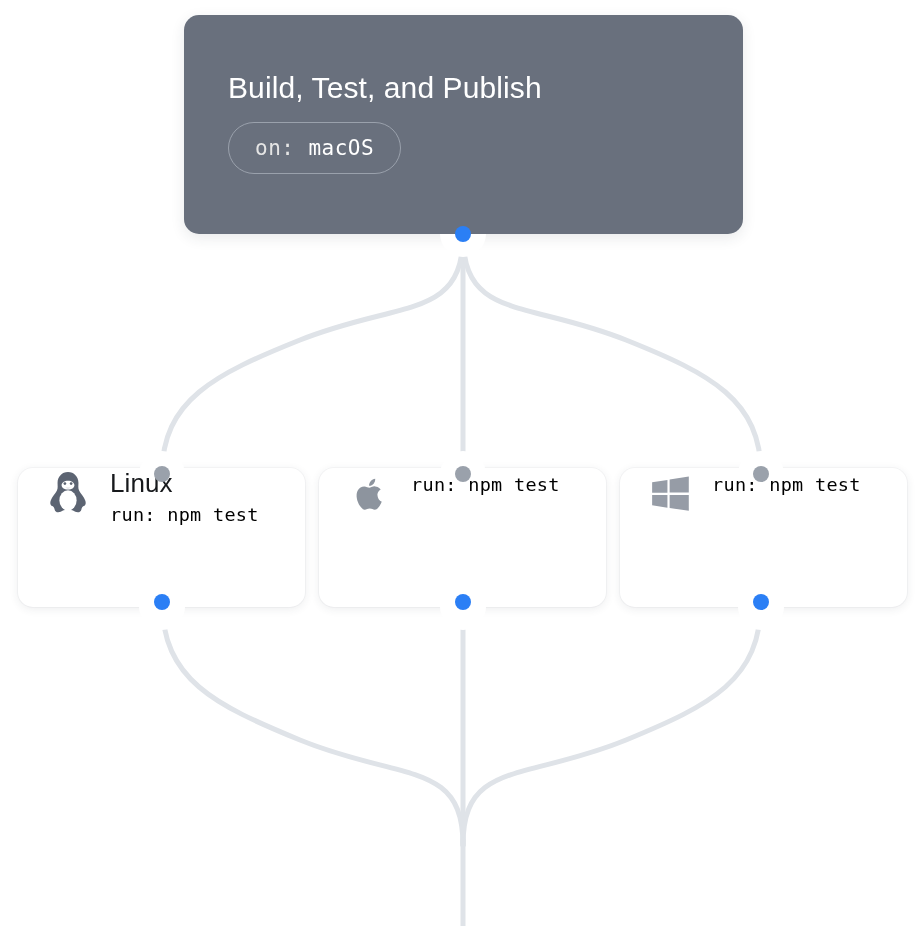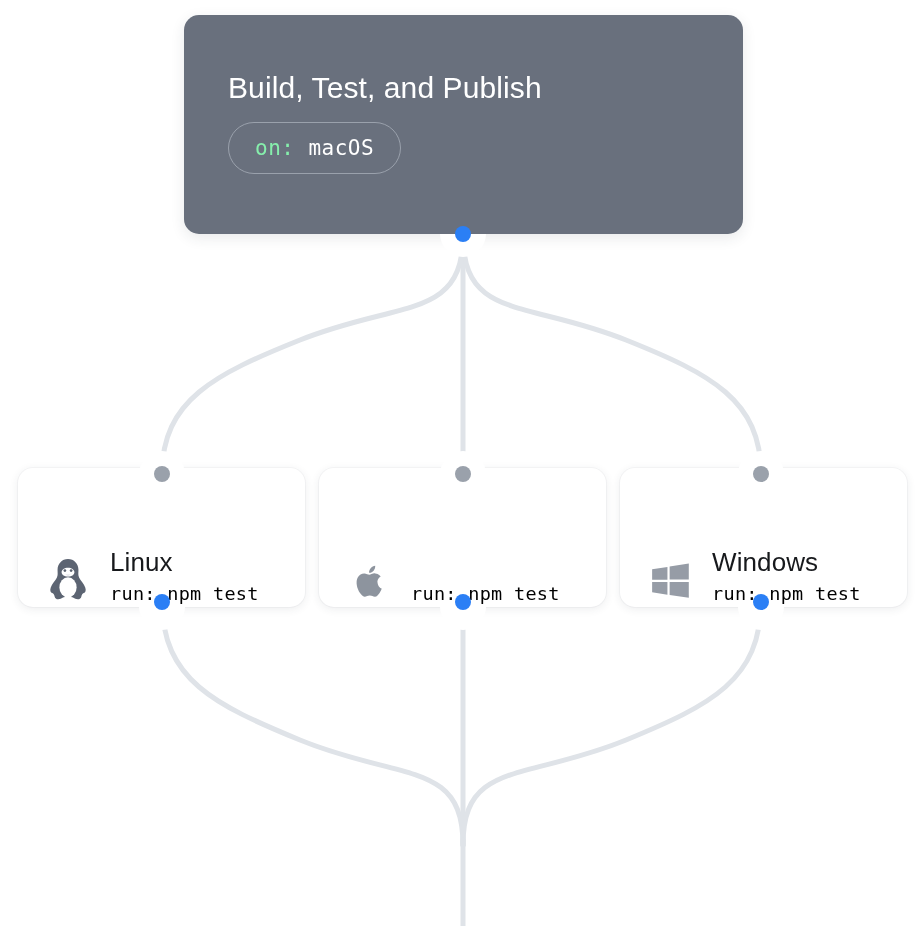--- a/index.html
+++ b/index.html
@@ -62,21 +62,21 @@
     display: inline-flex;
     align-items: center;
     margin-top: 17px;
     height: 52px;
     padding: 0 26px;
     border: 1.6px solid #9aa1ac;
     border-radius: 26px;
     box-sizing: border-box;
   }
   .pill-key {
-    color: #86efac;
+    color: #e5e5e5;
     font-family: "DejaVu Sans Mono", monospace;
     font-size: 21px;
     letter-spacing: 0.5px;
   }
   .pill-val {
     color: #ffffff;
     font-family: "DejaVu Sans Mono", monospace;
     font-size: 21px;
     margin-left: 14px;
     letter-spacing: 0.5px;
@@ -87,21 +87,21 @@
     position: absolute;
     top: 468px;
     width: 287px;
     height: 139px;
     background: #ffffff;
     border-radius: 15px;
     box-shadow: 0 2px 10px rgba(45,55,72,0.09),
                 0 0 0 1px rgba(45,55,72,0.035);
     box-sizing: border-box;
     display: flex;
-    align-items: flex-end;
+    align-items: flex-start;
     padding-left: 26px;
   }
   #job-card-0 { left: 18px; }
   #job-card-1 { left: 319px; }
   #job-card-2 { left: 620px; }
 
   .job-icon {
     width: 48px;
     height: 52px;
     flex: 0 0 48px;
@@ -238,21 +238,20 @@
   <div class="job-card" id="job-card-2">
     <div class="job-icon">
       <svg viewBox="0 0 48 48" width="44" height="44" aria-hidden="true">
         <path fill="#969ca6" d="M4.5 11.2 L21.2 8.6 L21.2 22.6 L4.5 22.6 Z"></path>
         <path fill="#969ca6" d="M23.6 8.2 L44.5 5.0 L44.5 22.4 L23.6 22.4 Z"></path>
         <path fill="#969ca6" d="M4.5 25.0 L21.2 25.0 L21.2 38.9 L4.5 36.4 Z"></path>
         <path fill="#969ca6" d="M23.6 25.0 L44.5 25.0 L44.5 42.4 L23.6 39.3 Z"></path>
       </svg>
     </div>
     <div class="job-text">
-      <div class="job-title">Windows</div>
       <div class="job-step">run: npm test</div>
     </div>
   </div>
   <div class="notch notch-up" style="left:738px; top:451px;"></div>
   <div class="port port-gray" style="left:753px; top:466px;"></div>
   <div class="notch notch-down" style="left:738px; top:607px;"></div>
   <div class="port port-blue" style="left:753px; top:594px;"></div>
 
 </div>
 

